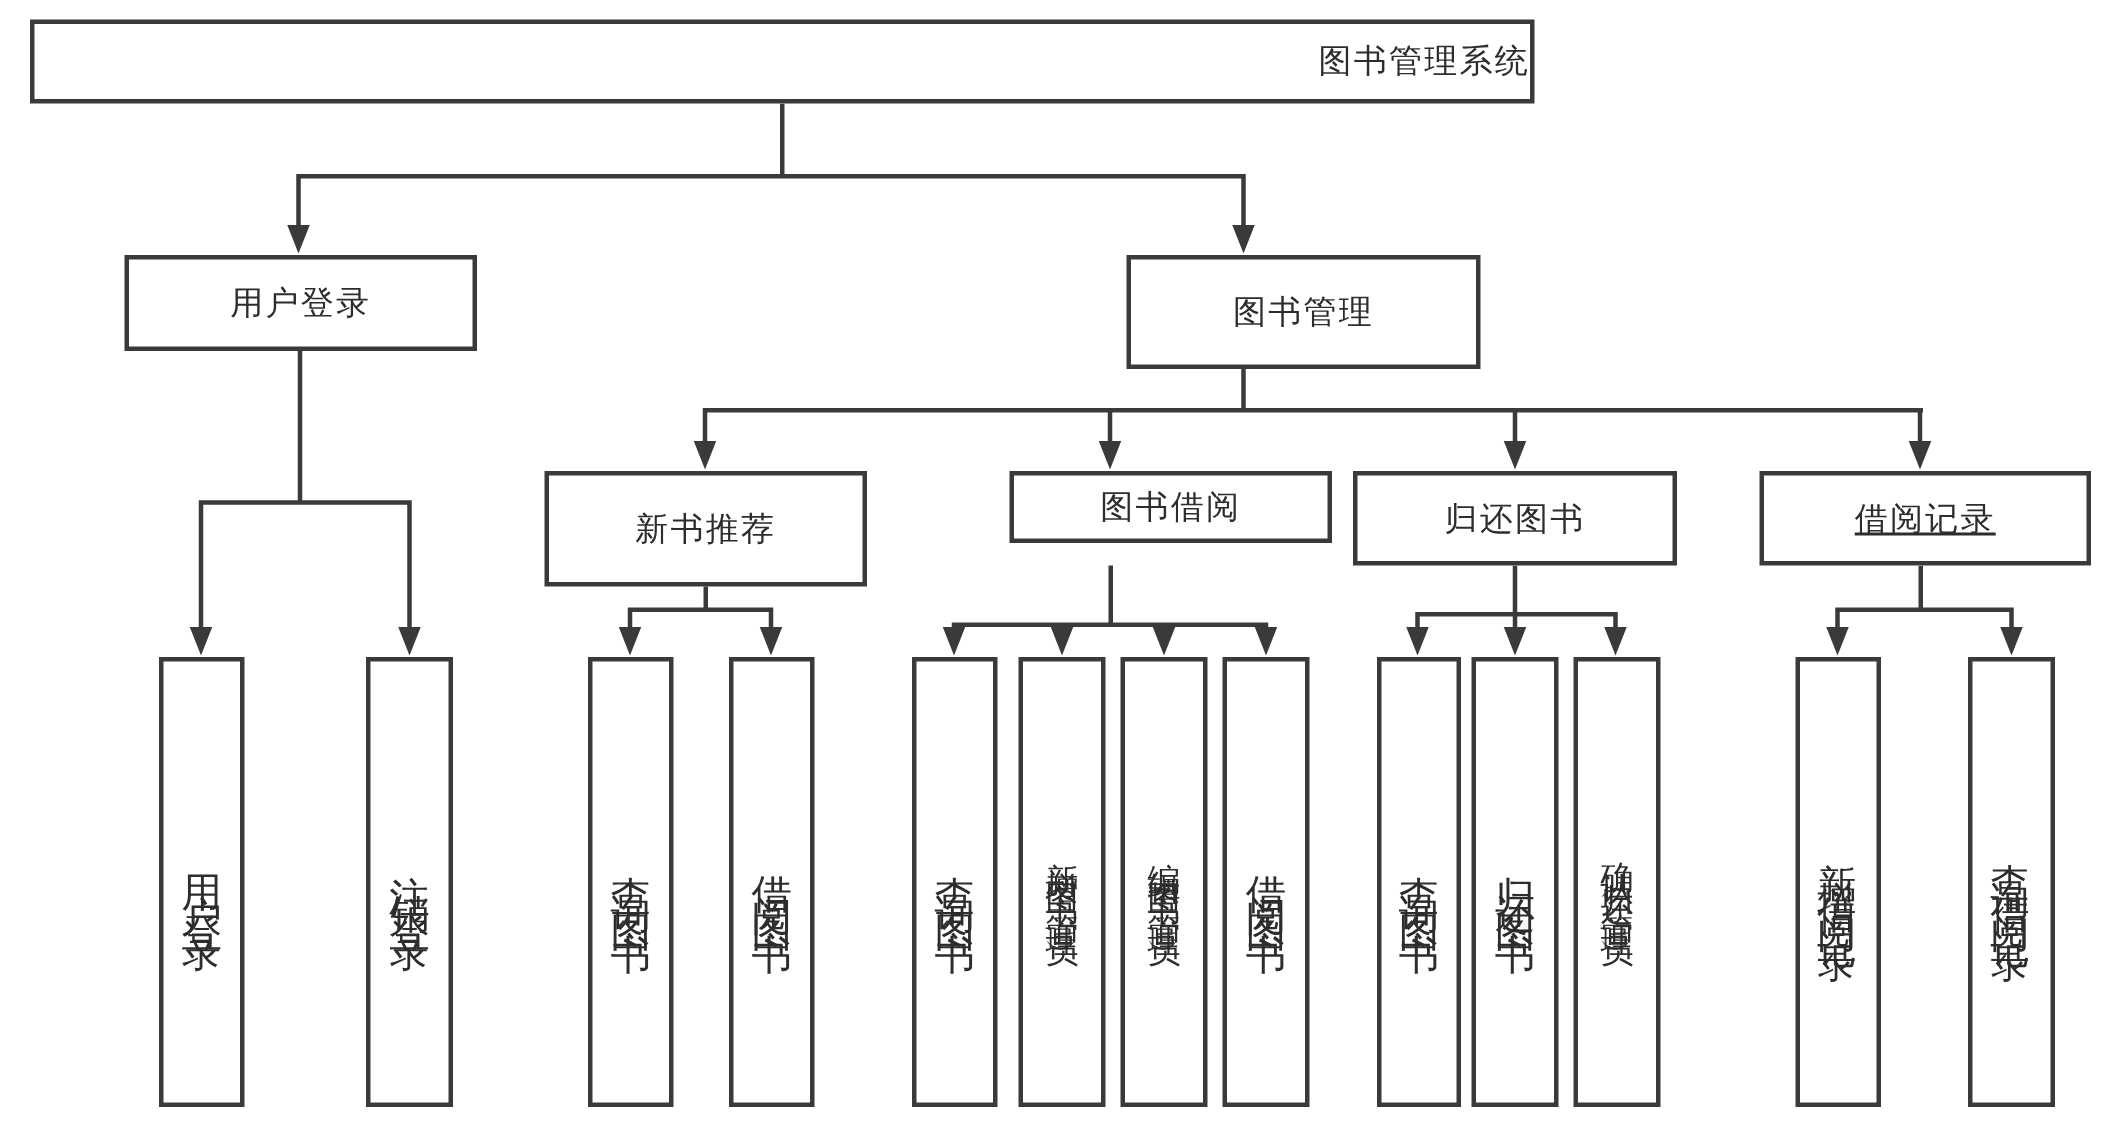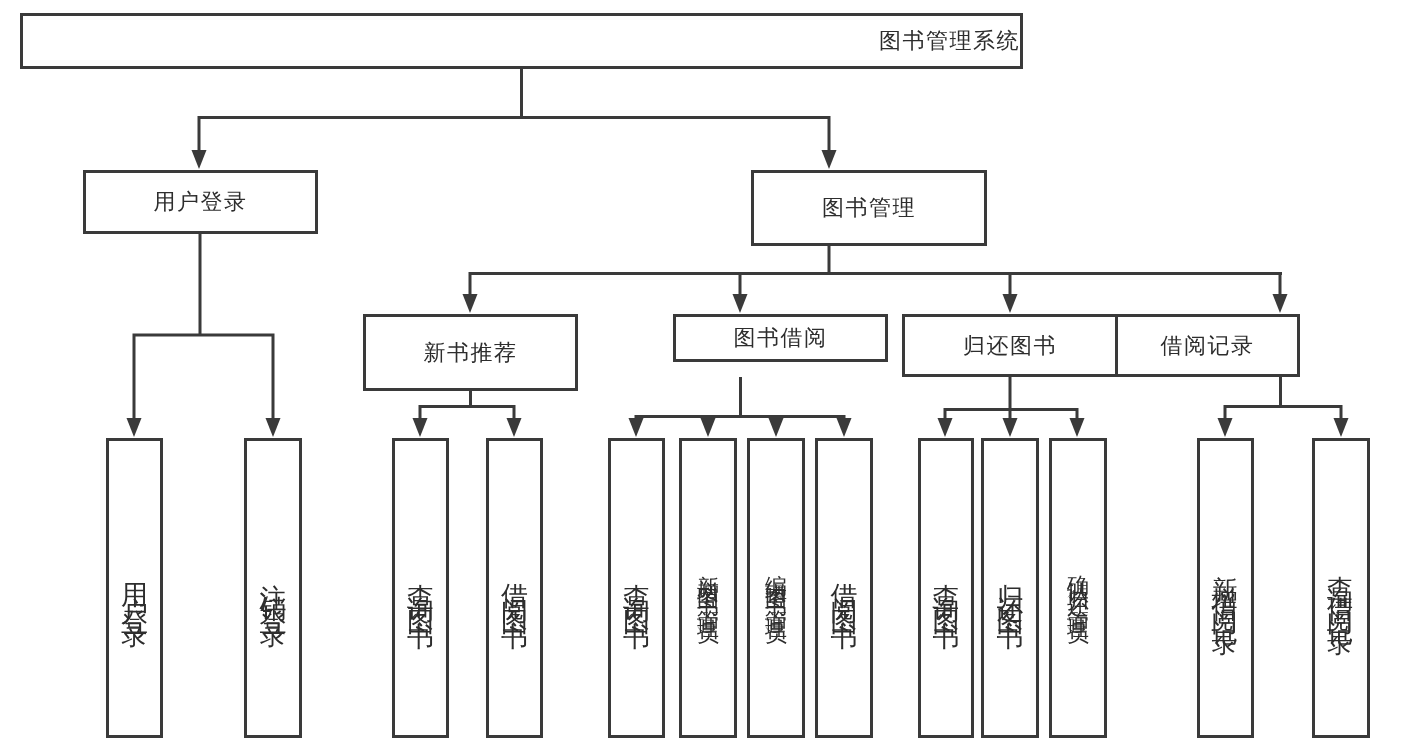--- a/index.html
+++ b/index.html
@@ -101,21 +101,21 @@
 
   <div class="box" style="left:363px; top:314px; width:215px; height:77px;">
     <span class="hlabel">新书推荐</span>
   </div>
   <div class="box" style="left:633px; top:314px; width:215px; height:48px;margin-left:40px;">
     <span class="hlabel">图书借阅</span>
   </div>
   <div class="box" style="left:902px; top:314px; width:216px; height:63px;">
     <span class="hlabel">归还图书</span>
   </div>
-  <div class="box" style="left:1115px; top:314px; width:185px; height:63px;">
+  <div class="box" style="left:1173px; top:314px; width:221px; height:63px;text-decoration:underline;">
     <span class="hlabel">借阅记录</span>
   </div>
 
   <div class="box" style="left:106px; top:438px; width:57px; height:300px;">
     <span class="vlabel v4">用户登录</span>
   </div>
   <div class="box" style="left:244px; top:438px; width:58px; height:300px;">
     <span class="vlabel v4">注销登录</span>
   </div>
   <div class="box" style="left:392px; top:438px; width:57px; height:300px;">

